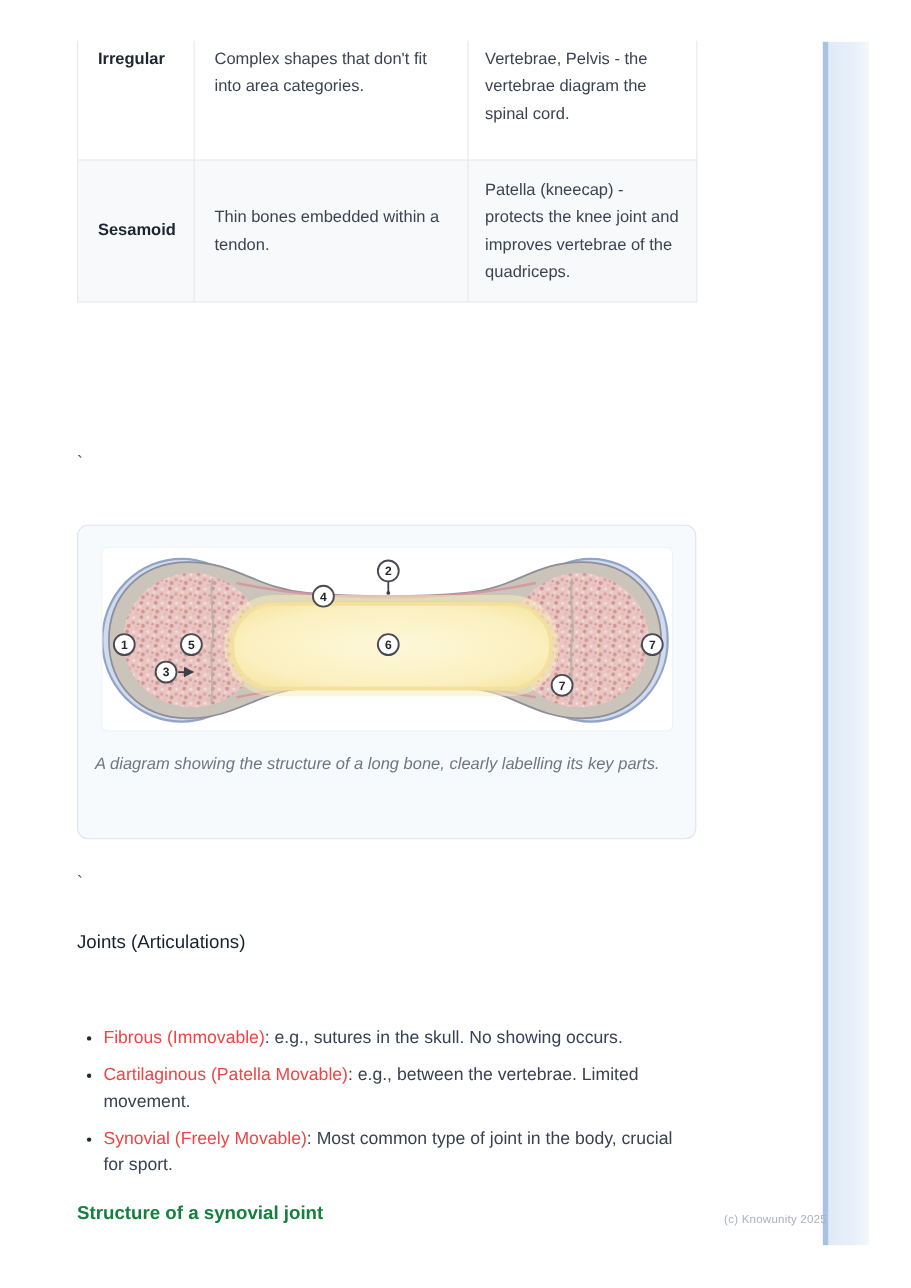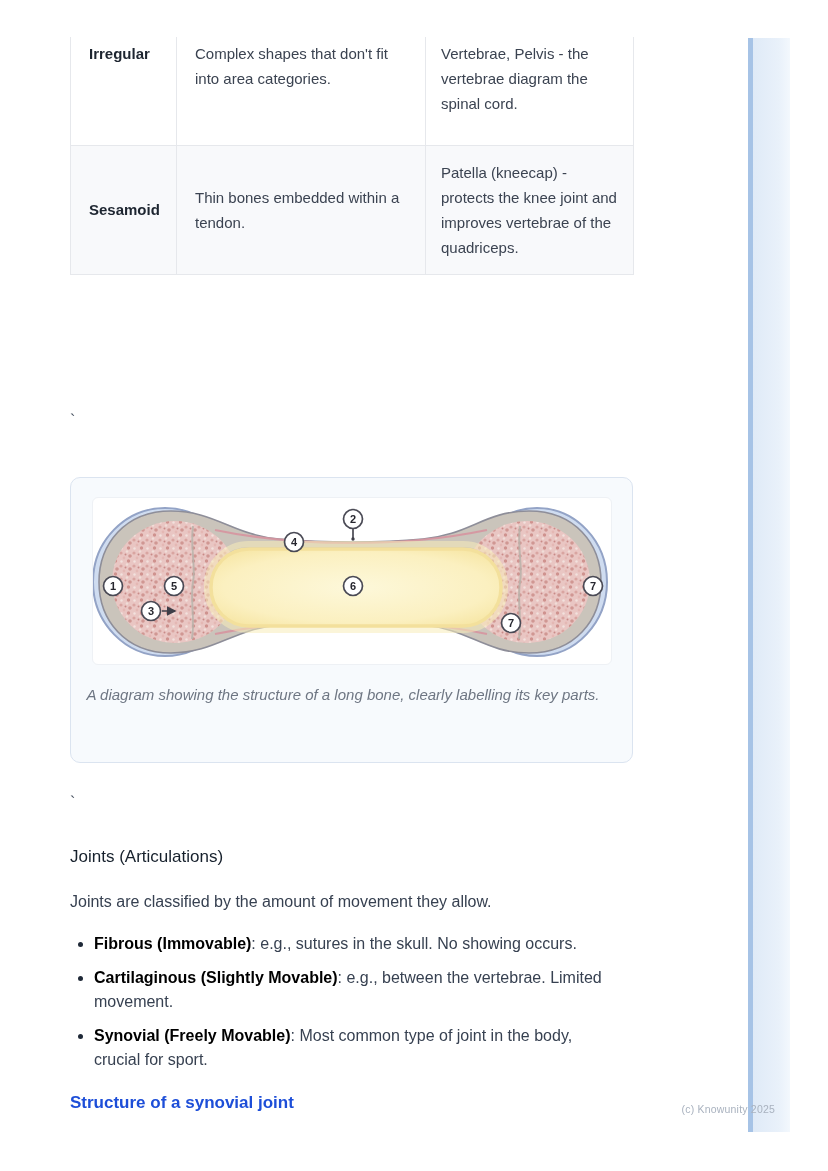--- a/index.html
+++ b/index.html
@@ -73,30 +73,30 @@
     position: absolute; left: 70px; top: 890px; width: 560px;
     font-size: 16px; line-height: 24px; color: #374151;
   }
   ul.joint-list {
     position: absolute; left: 70px; top: 932px; width: 545px;
     padding-left: 24px; list-style: disc;
     font-size: 16px; line-height: 24px; color: #374151;
   }
   ul.joint-list li { margin-bottom: 10px; padding-left: 0px; }
   ul.joint-list li::marker { color: #1f2937; }
-  .b { font-weight: bold; color: #000000; }
+  .b { font-weight: normal; color: #ef4444; }
   .h-structure {
     position: absolute; left: 70px; top: 1093px;
-    font-size: 17px; font-weight: bold; color: #1d4ed8;
+    font-size: 17px; font-weight: bold; color: #15803d;
   }
 
   
   .watermark {
     position: absolute; left: 635px; top: 1103px; width: 140px;
-    text-align: right; font-size: 10.5px; color: #a9b2bf;
+    text-align: center; font-size: 10.5px; color: #a9b2bf;
     z-index: 3; letter-spacing: 0.2px;
   }
 </style>
 </head>
 <body>
 
 <div class="page">
 
   <div class="edge-strip"></div>
 
@@ -183,25 +183,24 @@
         </g>
       </svg>
     </div>
     <div class="figure-caption">A diagram showing the structure of a long bone, clearly labelling its key parts.</div>
   </div>
 
   <span class="tick tick-2">`</span>
 
   <div class="h-joints">Joints (Articulations)</div>
 
-  <div class="p-intro">Joints are classified by the amount of movement they allow.</div>
 
   <ul class="joint-list">
     <li><span class="b">Fibrous (Immovable)</span><span>: e.g., sutures in the skull. No showing occurs.</span></li>
-    <li><span class="b">Cartilaginous (Slightly Movable)</span><span>: e.g., between the vertebrae. Limited movement.</span></li>
+    <li><span class="b">Cartilaginous (Patella Movable)</span><span>: e.g., between the vertebrae. Limited movement.</span></li>
     <li><span class="b">Synovial (Freely Movable)</span><span>: Most common type of joint in the body, crucial for sport.</span></li>
   </ul>
 
   <div class="h-structure">Structure of a synovial joint</div>
 
   <div class="watermark">(c) Knowunity 2025</div>
 
 </div>
 
 </body></html>

